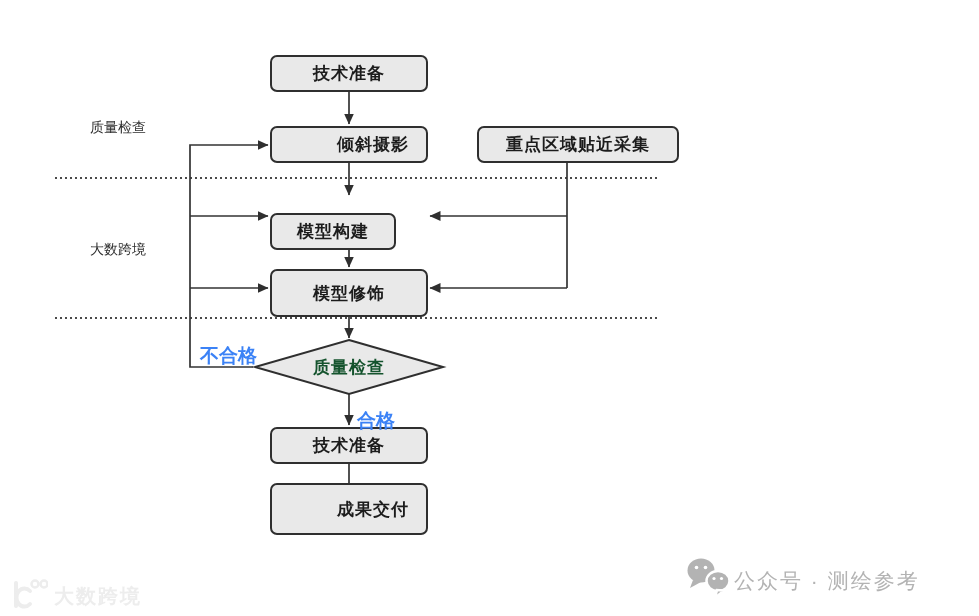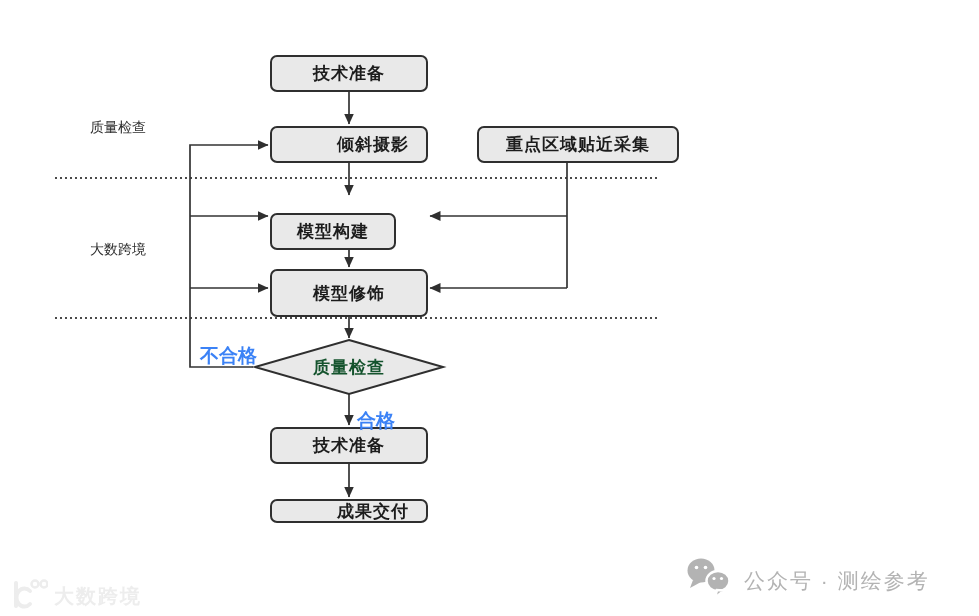--- a/index.html
+++ b/index.html
@@ -62,21 +62,21 @@
     font-size: 20px;
     font-weight: bold;
     letter-spacing: 2px;
   }
   .wm-right {
     position: absolute;
     left: 686px;
     top: 557px;
     display: flex;
     align-items: center;
-    gap: 10px;
+    gap: 0;
     color: #b3b3b3;
     font-size: 21px;
     letter-spacing: 2px;
   }
 </style>
 </head>
 <body>
 
 <div class="canvas">
 
@@ -121,21 +121,21 @@
   <div class="node" style="left:477px; top:126px; width:202px; height:37px;">重点区域贴近采集</div>
 
   <div class="node" style="left:270px; top:213px; width:126px; height:37px;">模型构建</div>
 
   <div class="node" style="left:270px; top:269px; width:158px; height:48px;">模型修饰</div>
 
   <div class="diamond-label" style="left:269px; top:353px; width:160px; height:28px;">质量检查</div>
 
   <div class="node" style="left:270px; top:427px; width:158px; height:37px;">技术准备</div>
 
-  <div class="node" style="left:270px; top:499px; width:158px; height:24px;padding-left:48px;">成果交付</div>
+  <div class="node" style="left:270px; top:483px; width:158px; height:52px;padding-left:48px;">成果交付</div>
 
   <div class="phase-label" style="left:90px; top:119px;">质量检查</div>
 
   <div class="phase-label" style="left:90px; top:241px;">大数跨境</div>
 
   <div class="edge-label" style="left:200px; top:343px;">不合格</div>
 
   <div class="edge-label" style="left:357px; top:408px;">合格</div>
 
   <div class="wm-left">

